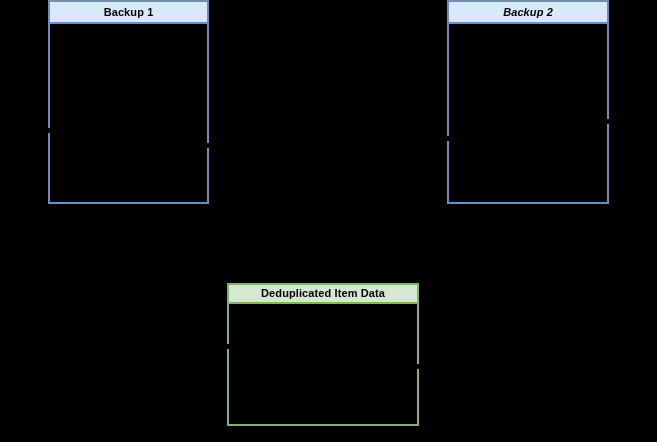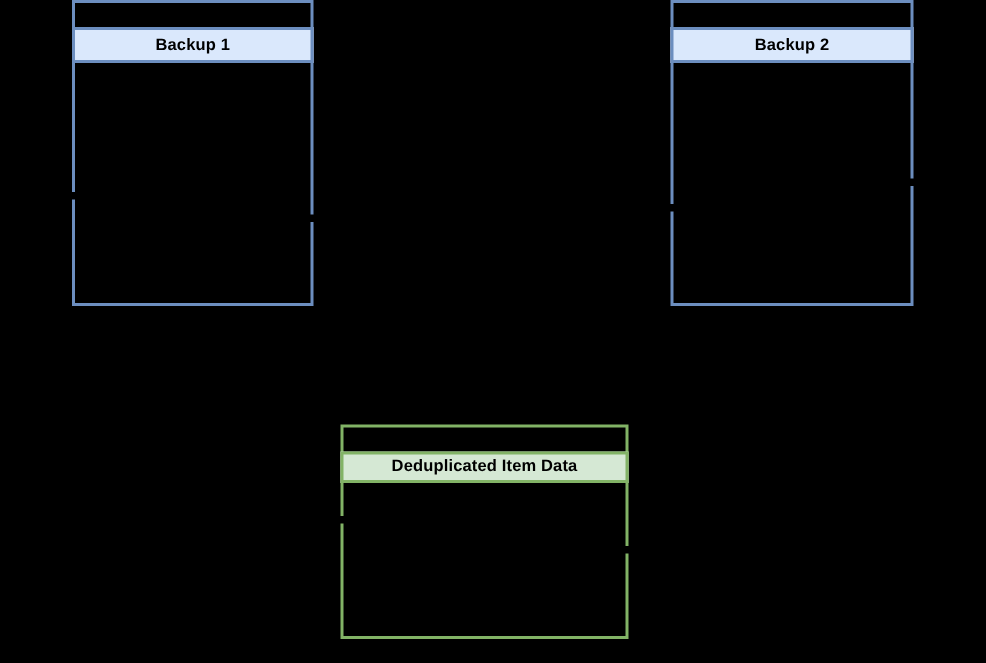--- a/index.html
+++ b/index.html
@@ -41,21 +41,21 @@
     height: 100%;
     box-sizing: border-box;
     border-style: solid;
     border-width: 2px;
     background: transparent;
   }
 
   .node-header {
     position: absolute;
     left: 0;
-    top: 18px;
+    top: 0;
     width: 100%;
     box-sizing: border-box;
     border-style: solid;
     border-width: 2px;
     display: flex;
     align-items: center;
     justify-content: center;
     text-align: center;
   }
 
@@ -119,21 +119,21 @@
   <div class="node theme-blue" id="node-backup-1" style="left: 48px; top: 0px; width: 161px; height: 204px;">
     <div class="node-frame"></div>
     <div class="node-header" style="height: 24px;">
       <span class="node-title">Backup 1</span>
     </div>
     <div class="node-body" style="top: 24px; height: 180px;"></div>
   <span class="notch left" style="top: 128px;"></span>
       <span class="notch right" style="top: 143px;"></span>
     </div>
 
-  <div class="node theme-blue" id="node-backup-2" style="left: 447px; top: 0px; width: 162px; height: 204px;">
+  <div class="node theme-blue" id="node-backup-2" style="left: 447px; top: 0px; width: 162px; height: 204px; font-style: italic;">
     <div class="node-frame"></div>
     <div class="node-header" style="height: 24px;">
       <span class="node-title">Backup 2</span>
     </div>
     <div class="node-body" style="top: 24px; height: 180px;"></div>
   <span class="notch right" style="top: 119px;"></span>
       <span class="notch left" style="top: 136px;"></span>
     </div>
 
   <div class="node theme-green" id="node-deduplicated-item-data" style="left: 227px; top: 283px; width: 192px; height: 143px;">

